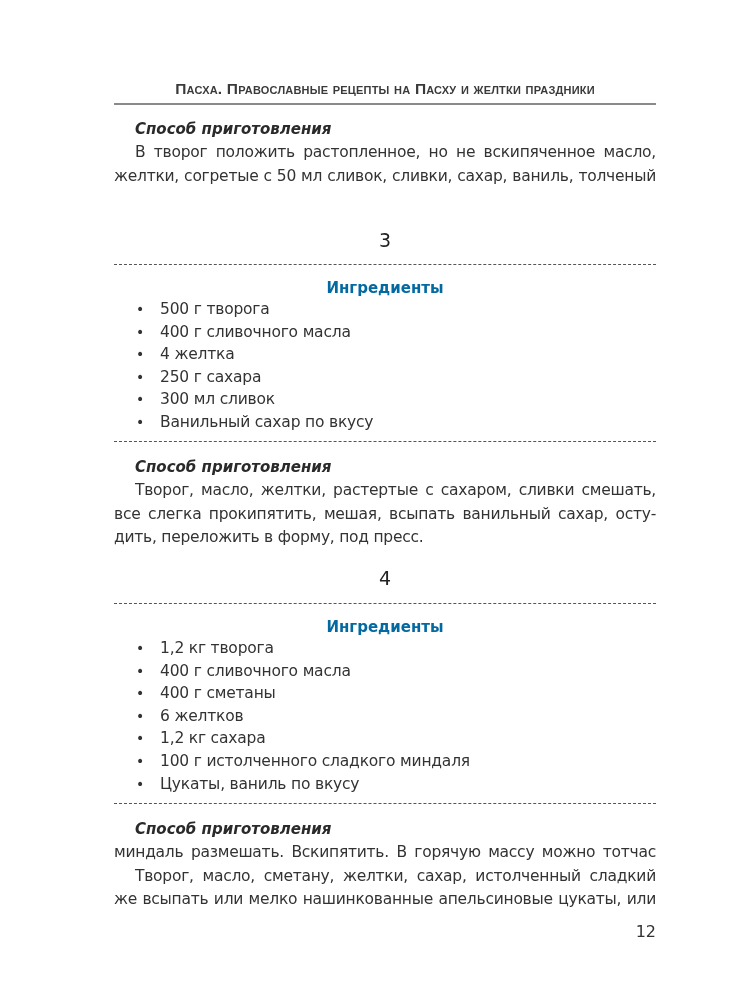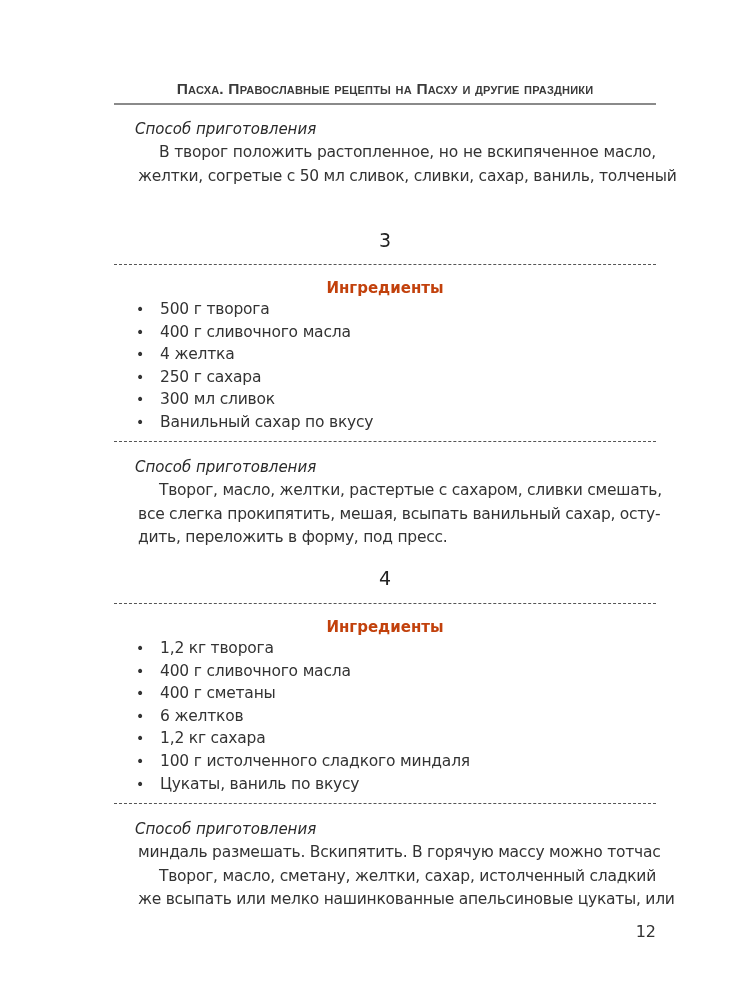--- a/index.html
+++ b/index.html
@@ -5,47 +5,47 @@
   html, body { margin: 0; padding: 0; background: #ffffff; }
   body { width: 743px; height: 1001px; position: relative; overflow: hidden;
          font-family: "DejaVu Sans", "Liberation Sans", sans-serif; color: #2a2a2a; }
   .page { position: absolute; left: 114px; top: 0; width: 542px; height: 1001px; }
   .running-head { position: absolute; top: 80px; left: 0; width: 542px; text-align: center;
                   font-family: "Liberation Sans", sans-serif; font-weight: bold; font-size: 15.5px;
                   font-variant: small-caps; color: #3a3a3a; letter-spacing: 0.2px; white-space: nowrap; }
   .head-rule { position: absolute; top: 103px; left: 0; width: 542px; height: 0; border-top: 2px solid #8a8a8a; }
 
   .block { position: absolute; left: 0; width: 542px; }
-  .method-title { font-style: italic; font-weight: normal; font-size: 15px; line-height: 24px;
+  .method-title { font-style: italic; font-weight: bold; font-size: 15px; line-height: 24px;
                   padding-left: 21px; color: #2a2a2a; font-family: "DejaVu Sans", sans-serif; }
   .para { font-size: 15.5px; line-height: 23.5px; text-align: justify; text-align-last: left;
           color: #333; letter-spacing: -0.25px; }
-  .para .line { display: block; white-space: nowrap; text-align: justify; text-align-last: justify; margin-left: 24px; }
+  .para .line { display: block; white-space: nowrap; text-align: justify; text-align-last: justify; }
   .para .line.last { text-align-last: left; }
   .para .line.indent { padding-left: 21px; }
 
   .recipe-num { position: absolute; left: 0; width: 542px; text-align: center;
                 font-size: 19px; font-weight: normal; color: #222; }
   .dash { position: absolute; left: 0; width: 542px; height: 0; border-top: 1.3px dashed #555; }
   .ing-title { position: absolute; left: 0; width: 542px; text-align: center;
-               font-weight: bold; font-size: 15px; color: #c2410c; }
+               font-weight: bold; font-size: 15px; color: #0369a1; }
   .ing-list { position: absolute; left: 0; margin: 0; padding: 0; list-style: none; }
   .ing-list li { position: relative; height: 22.6px; line-height: 22.6px; padding-left: 46px;
                  font-size: 15.5px; color: #333; letter-spacing: -0.2px; }
   .ing-list li .bullet { position: absolute; left: 22px; top: 0; font-size: 14px; }
 
   .page-number { position: absolute; top: 922px; left: 0; width: 542px; text-align: right;
                  font-size: 16px; color: #333; }
 </style>
 </head>
 <body>
 
 <div class="page">
 
-  <div class="running-head">Пасха. Православные рецепты на Пасху и другие праздники</div>
+  <div class="running-head">Пасха. Православные рецепты на Пасху и желтки праздники</div>
   <div class="head-rule"></div>
 
   <div class="block" style="top:117px;">
     <div class="method-title">Способ приготовления</div>
     <div class="para">
       <span class="line indent">В творог положить растопленное, но не вскипяченное масло,</span>
       <span class="line">желтки, согретые с 50 мл сливок, сливки, сахар, ваниль, толченый</span>
     </div>
   </div>
 

